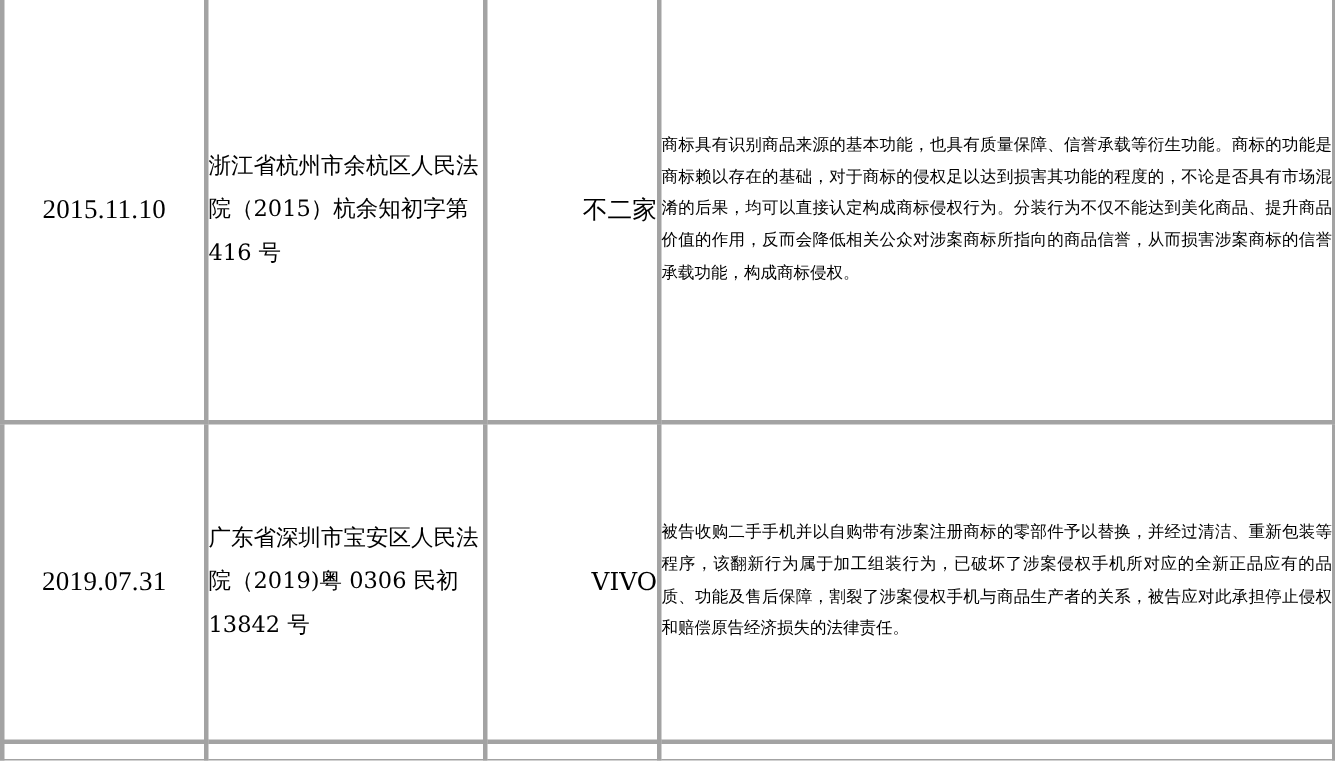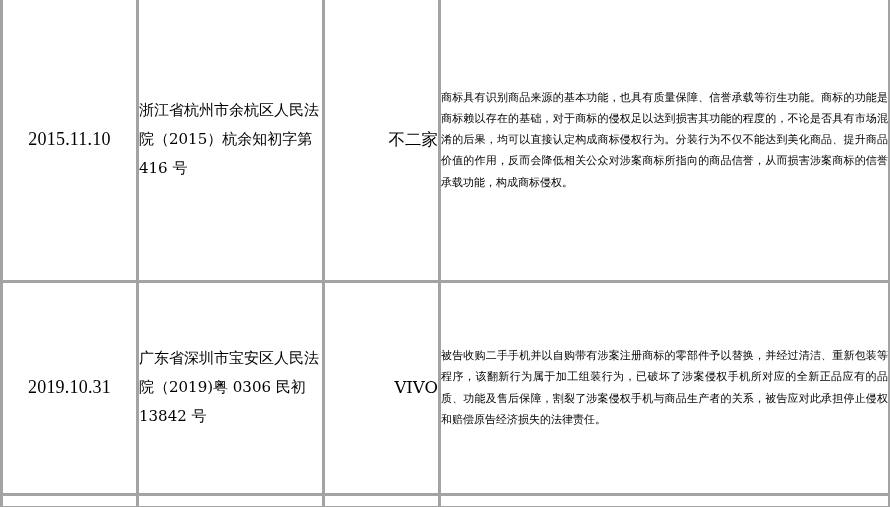--- a/index.html
+++ b/index.html
@@ -76,21 +76,21 @@
     <col class="col-text">
   </colgroup>
   <tbody>
     <tr class="row-1">
       <td class="cell-date">2015.11.10</td>
       <td class="cell-court">浙江省杭州市余杭区人民法院（2015）杭余知初字第 416 号</td>
       <td class="cell-mark">不二家</td>
       <td class="cell-text">商标具有识别商品来源的基本功能，也具有质量保障、信誉承载等衍生功能。商标的功能是商标赖以存在的基础，对于商标的侵权足以达到损害其功能的程度的，不论是否具有市场混淆的后果，均可以直接认定构成商标侵权行为。分装行为不仅不能达到美化商品、提升商品价值的作用，反而会降低相关公众对涉案商标所指向的商品信誉，从而损害涉案商标的信誉承载功能，构成商标侵权。</td>
     </tr>
     <tr class="row-2">
-      <td class="cell-date">2019.10.31</td>
+      <td class="cell-date">2019.07.31</td>
       <td class="cell-court">广东省深圳市宝安区人民法院（2019)粤 0306 民初 13842 号</td>
       <td class="cell-mark">VIVO</td>
       <td class="cell-text">被告收购二手手机并以自购带有涉案注册商标的零部件予以替换，并经过清洁、重新包装等程序，该翻新行为属于加工组装行为，已破坏了涉案侵权手机所对应的全新正品应有的品质、功能及售后保障，割裂了涉案侵权手机与商品生产者的关系，被告应对此承担停止侵权和赔偿原告经济损失的法律责任。</td>
     </tr>
     <tr class="row-3">
       <td></td>
       <td></td>
       <td></td>
       <td></td>
     </tr>

